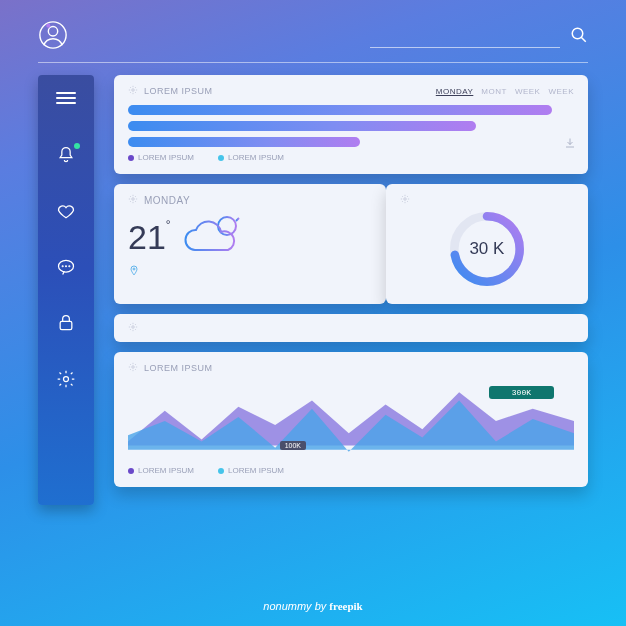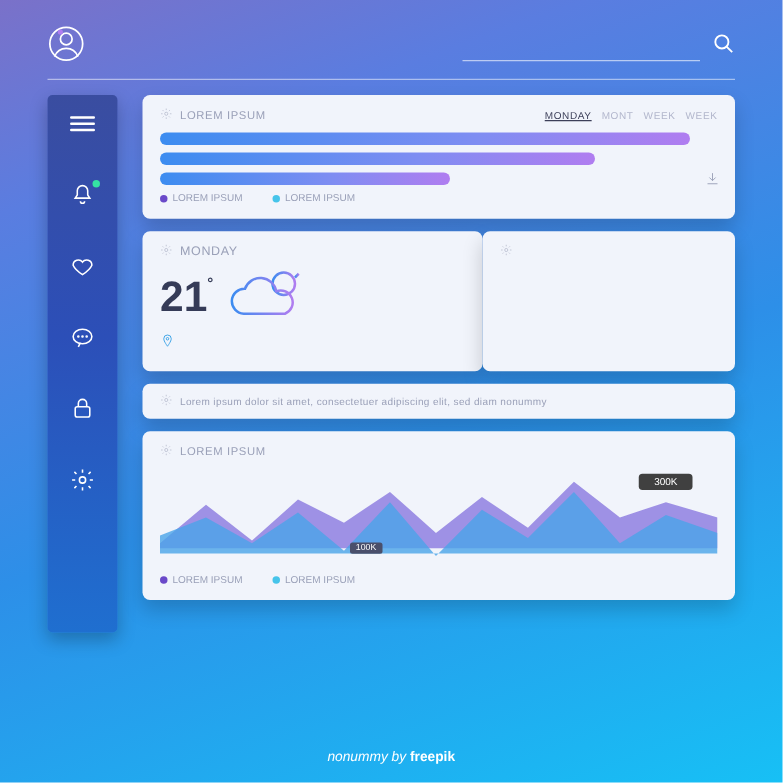--- a/index.html
+++ b/index.html
@@ -68,21 +68,21 @@
   .download-icon svg{ width:12px; height:12px; stroke:#9aa0b8; stroke-width:1.5; fill:none;}
   .legend{ display:flex; gap:24px; font-size:8px; color:#9aa0b8; margin-top:4px;}
   .legend span::before{ content:""; display:inline-block; width:6px; height:6px; border-radius:50%; margin-right:4px; vertical-align:middle;}
   .legend .l1::before{ background:#6a49c9;}
   .legend .l2::before{ background:#46c4ea;}
 
   
   .row{ display:flex; gap:0;}
   .weather-card{ flex:1.4;}
   .weather-body{ display:flex; align-items:center; margin-top:4px;}
-  .temp{ font-size:34px; color:#353b57; font-weight:700; margin-right:10px;}
+  .temp{ font-size:34px; color:#353b57; font-weight:400; margin-right:10px;}
   .temp sup{ font-size:12px; vertical-align:top;}
   .cloud svg{ width:70px; height:50px;}
   .pin-icon{ margin-top:4px;}
   .pin-icon svg{ width:12px; height:14px; stroke:#36a0e5; fill:none; stroke-width:1.5;}
   .day-label{ font-size:10px; letter-spacing:.5px; color:#9aa0b8; margin-left:6px;}
 
   .kpi-card{ flex:1; display:flex; flex-direction:column;}
   .donut-wrap{ display:flex; align-items:center; justify-content:center; flex:1;}
   .donut{ width:86px; height:86px; position:relative;}
   .donut svg{ transform:rotate(-90deg);}
@@ -90,26 +90,26 @@
   .donut .prog{ stroke:url(#dg); stroke-linecap:round;}
   .donut .label{ position:absolute; inset:0; display:flex; align-items:center; justify-content:center; font-size:17px; color:#353b57;}
 
   
   .slim-card{ padding:8px 14px;}
   .slim-card .slim-text{ font-size:8px; color:#9aa0b8; margin-left:6px; letter-spacing:.3px;}
 
   
   .area-chart{ position:relative; height:82px; margin-top:6px;}
   .area-chart svg{ width:100%; height:100%;}
-  .tooltip{ position:absolute; top:6px; right:20px; background:#404040; color:#fff; font-size:8px; padding:2px 12px; border-radius:3px;}
+  .tooltip{ position:absolute; top:6px; right:20px; background:#0f766e; color:#fff; font-size:8px; padding:2px 23px; border-radius:3px;font-family:Liberation Mono, monospace;}
   .tooltip2{ position:absolute; bottom:12px; left:34%; background:#4a4f6b; color:#fff; font-size:7px; padding:1px 5px; border-radius:2px;}
 
   
   .footer{ position:absolute; bottom:14px; width:100%; text-align:center; color:#fff; font-size:11px; font-style:italic; }
-  .footer b{ font-style:normal;}
+  .footer b{ font-style:normal;font-family:Liberation Serif, serif;}
 </style>
 </head>
 <body>
 
 <div class="header">
   <span class="avatar-icon">
     <svg viewBox="0 0 32 32">
         <circle cx="16" cy="16" r="14" fill="none" stroke="#fff" stroke-width="1.5"></circle>
         <circle cx="16" cy="12" r="5" fill="none" stroke="#fff" stroke-width="1.5"></circle>
         <path d="M6 27c2-5 6-7 10-7s8 2 10 7" fill="none" stroke="#fff" stroke-width="1.5"></path>
@@ -242,30 +242,44 @@
         </span>
       </div>
 
       <div class="card kpi-card">
         <div class="card-header">
           <span class="gear-mini"><svg viewBox="0 0 24 24">
                 <circle cx="12" cy="12" r="3"></circle>
                 <path d="M12 2v3M12 19v3M2 12h3M19 12h3M5 5l2 2M17 17l2 2M5 19l2-2M17 7l2-2"></path>
               </svg></span>
         </div>
+        <div class="donut-wrap">
+          <div class="donut">
+            <svg viewBox="0 0 100 100" width="86" height="86">
+              <defs>
+                  <linearGradient id="dg" x1="0" x2="1" y1="0" y2="1">
+                    <stop offset="0" stop-color="#3c8cf0"></stop>
+                    <stop offset="1" stop-color="#b07df0"></stop>
+                  </linearGradient>
+                </defs>
+              <circle class="track" cx="50" cy="50" r="38" stroke-width="10" fill="none"></circle>
+              <circle class="prog" cx="50" cy="50" r="38" stroke-width="10" fill="none" stroke-dasharray="238.76" stroke-dashoffset="66.85"></circle>
+            </svg>
+            <div class="label">30 K</div>
+          </div>
+        </div>
       </div>
     </div>
 
     <div class="card slim-card">
       <div class="card-header">
         <span class="gear-mini"><svg viewBox="0 0 24 24">
               <circle cx="12" cy="12" r="3"></circle>
               <path d="M12 2v3M12 19v3M2 12h3M19 12h3M5 5l2 2M17 17l2 2M5 19l2-2M17 7l2-2"></path>
             </svg></span>
-        <span class="slim-text">Lorem ipsum dolor sit amet, consectetuer adipiscing elit, sed diam nonummy</span>
       </div>
     </div>
 
     <div class="card">
       <div class="card-header">
         <span class="gear-mini"><svg viewBox="0 0 24 24">
               <circle cx="12" cy="12" r="3"></circle>
               <path d="M12 2v3M12 19v3M2 12h3M19 12h3M5 5l2 2M17 17l2 2M5 19l2-2M17 7l2-2"></path>
             </svg></span>
         <span class="card-title">LOREM IPSUM</span>

